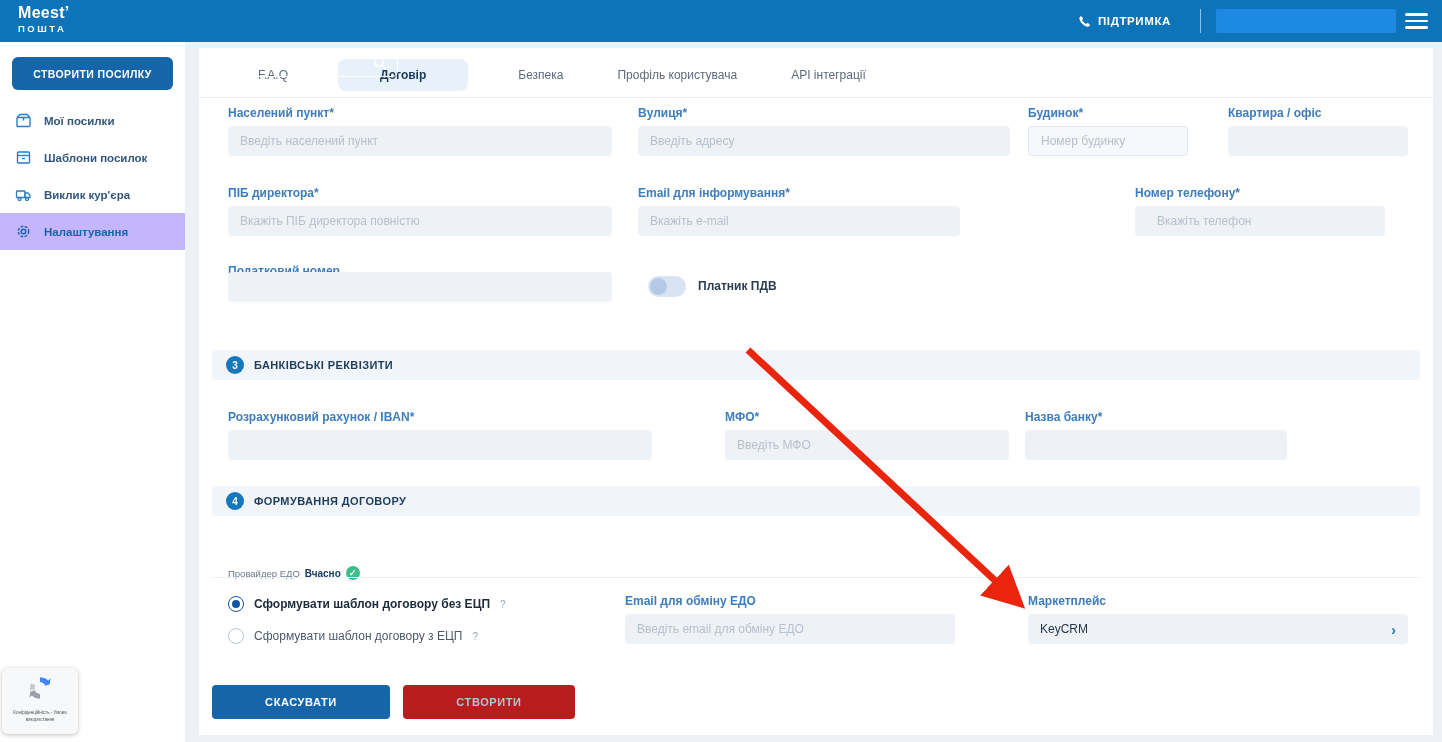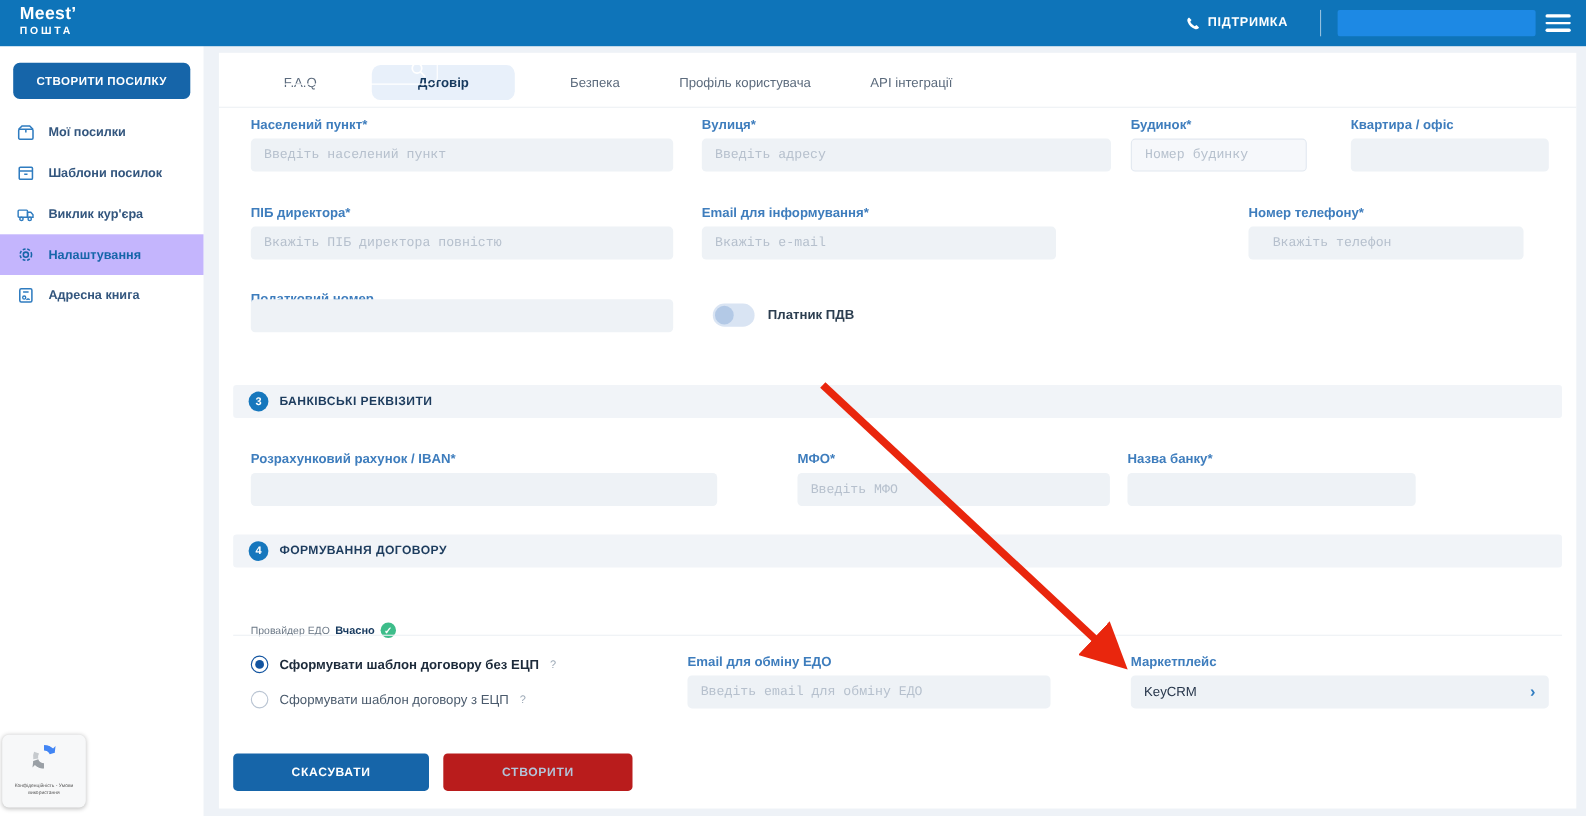--- a/index.html
+++ b/index.html
@@ -39,21 +39,21 @@
   .recaptcha-text { font-size:4.5px; color:#555; line-height:1.5; margin-top:3px; }
 
   
   .card { position:absolute; left:199px; top:48px; width:1234px; height:687px; background:#fff; z-index:1; }
   .tabs { position:absolute; left:55px; top:11px; display:flex; align-items:center; gap:46px; }
   .tab { font-size:12px; color:#5c6b7d; padding:9px 4px; cursor:pointer; white-space:nowrap; }
   .tab.active { background:#e8f0fa; border-radius:8px; padding:9px 42px; color:#16395e; font-weight:700; }
   .tabsep { position:absolute; left:0; top:49px; width:1234px; height:1px; background:#edf0f4; }
 
   .label { position:absolute; font-size:12px; font-weight:600; color:#3e7dbd; white-space:nowrap; }
-  .inp { position:absolute; height:30px; background:#eef2f6; border:none; border-radius:4px; padding:0 12px; font-size:12px; font-family:Liberation Mono, monospace; color:#2c3e50; outline:none; }
+  .inp { position:absolute; height:30px; background:#eef2f6; border:none; border-radius:4px; padding:0 12px; font-size:12px; font-family:Liberation Sans, sans-serif; color:#2c3e50; outline:none; }
   .inp::placeholder { color:#b6c0cd; }
   .inp.bordered { background:#f6f8fb; border:1px solid #e2e8f0; }
 
   .secbar { position:absolute; left:13px; width:1208px; height:30px; background:#f1f4f8; border-radius:3px; display:flex; align-items:center; gap:10px; padding-left:14px; }
   .seccircle { width:18px; height:18px; border-radius:50%; background:#1677bd; color:#fff; font-size:10px; font-weight:700; display:flex; align-items:center; justify-content:center; }
   .sectitle { font-size:11px; font-weight:800; color:#1d3c5e; letter-spacing:.4px; }
 
   .toggle { position:absolute; width:38px; height:21px; border-radius:11px; background:#d9e4f3; cursor:pointer; }
   .toggle .knob { position:absolute; left:2px; top:2px; width:17px; height:17px; border-radius:50%; background:#b3c9e6; }
   .vat-label { position:absolute; font-size:12px; color:#2c3e50; font-weight:600; }
@@ -138,29 +138,20 @@
         <circle cx="12" cy="13" r="1.5" fill="none" stroke="#2f7cc0" stroke-width="1.3"></circle>
       </svg>
       <span>Виклик кур'єра</span>
     </div>
     <div class="sitem active">
       <svg width="17" height="17" viewBox="0 0 17 17">
         <circle cx="8.5" cy="8.5" r="2.3" fill="none" stroke="#1665a9" stroke-width="1.4"></circle>
         <circle cx="8.5" cy="8.5" r="5.2" fill="none" stroke="#1665a9" stroke-width="1.4" stroke-dasharray="2.6 1.6"></circle>
       </svg>
       <span>Налаштування</span>
-    </div>
-    <div class="sitem">
-      <svg width="17" height="17" viewBox="0 0 17 17">
-        <rect x="3" y="2.5" width="11" height="12" rx="1.3" fill="none" stroke="#2f7cc0" stroke-width="1.4"></rect>
-        <line x1="6" y1="5.5" x2="11" y2="5.5" stroke="#2f7cc0" stroke-width="1.3"></line>
-        <circle cx="7" cy="10.5" r="1.4" fill="none" stroke="#2f7cc0" stroke-width="1.2"></circle>
-        <path d="M9 12.5 q1.5-1.5 3 0" fill="none" stroke="#2f7cc0" stroke-width="1.2"></path>
-      </svg>
-      <span>Адресна книга</span>
     </div>
   </div>
 </div>
 
 <div class="promo">
   <div class="promo-badge">МАГАЗИН ПАКУВАННЯ</div>
   <div class="promo-title">
     <div>ДЛЯ БЕЗПЕЧНОЇ ДОСТАВКИ</div>
     <div>ПОСИЛОК ТВОЇМ КЛІЄНТАМ</div>
   </div>

